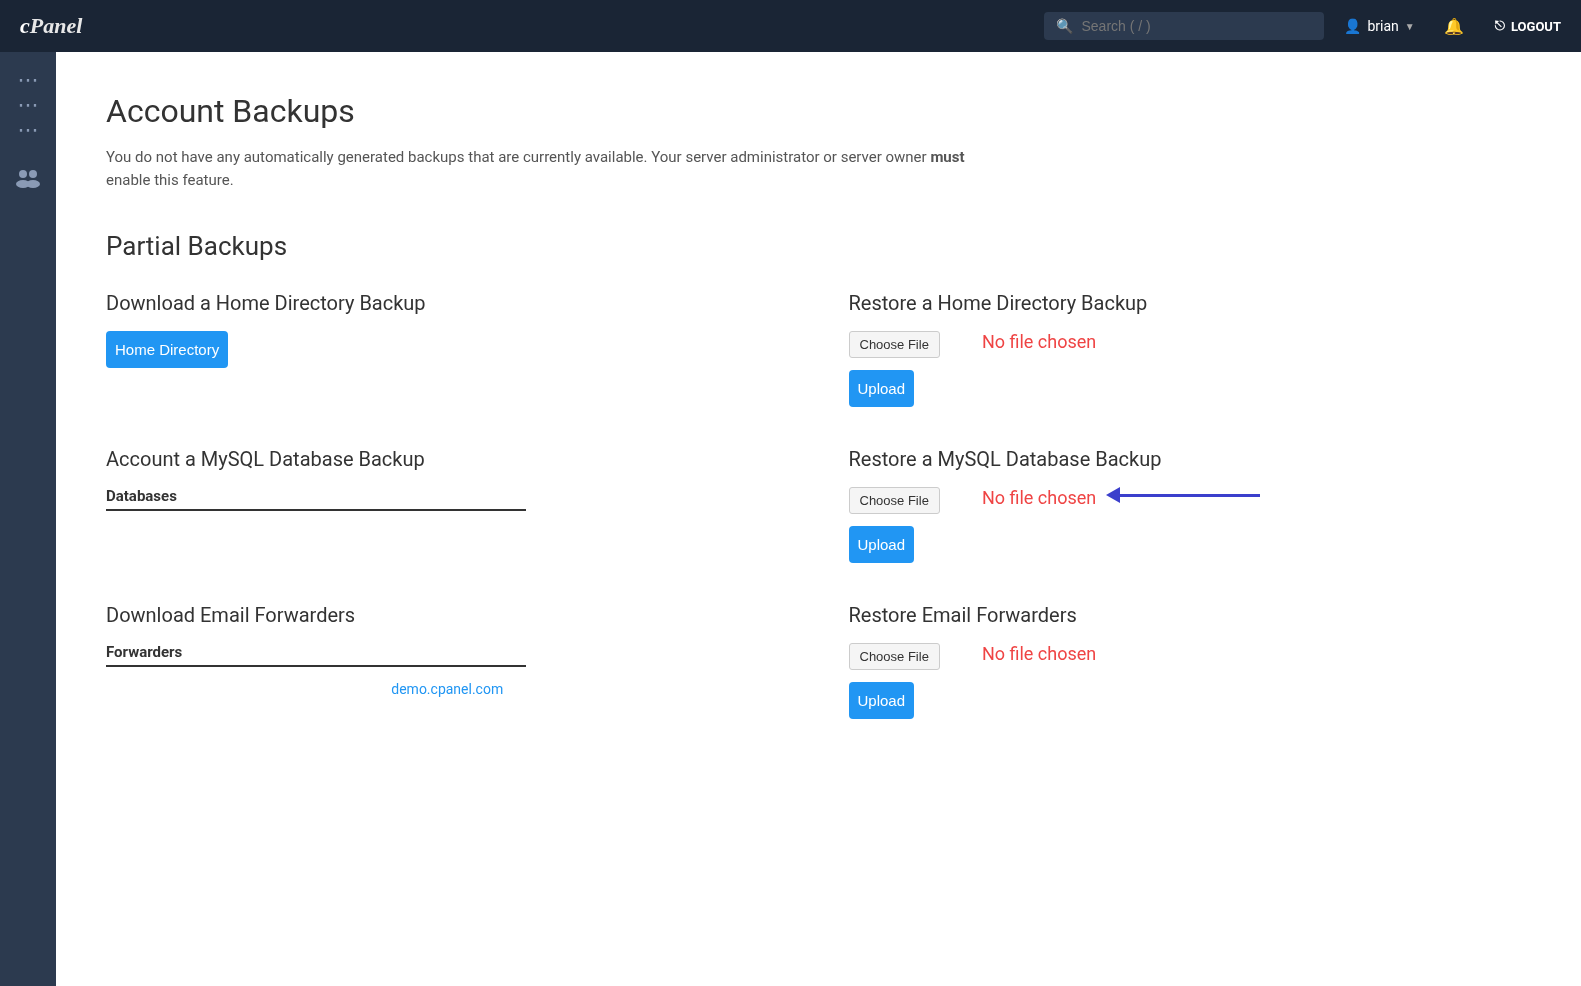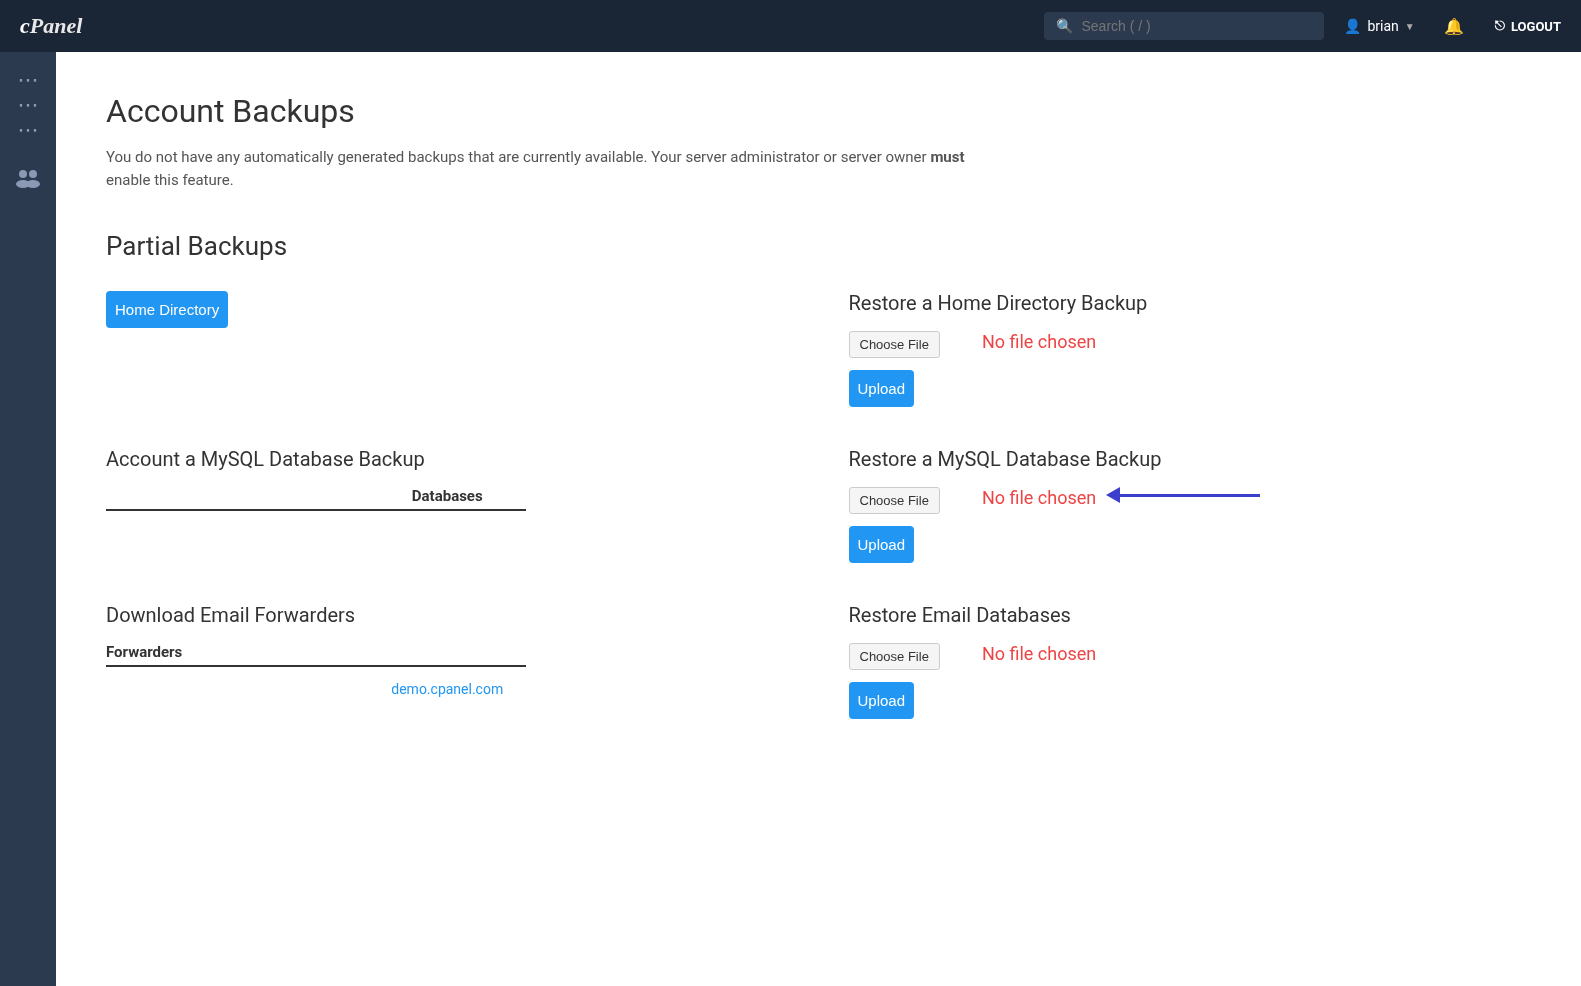--- a/index.html
+++ b/index.html
@@ -162,21 +162,20 @@
       font-size: 18px;
       color: #ef4444;
       margin-left: 32px;
     }
 
     .databases-label {
       font-size: 15px;
       font-weight: bold;
       color: #333;
       margin-bottom: 4px;
-      text-align: center;
     }
 
     .databases-underline {
       border-bottom: 2px solid #333;
       width: 420px;
       margin-bottom: 10px;
     }
 
     .forwarders-label {
       font-size: 15px;
@@ -264,20 +263,21 @@
     <h1 class="page-title">Account Backups</h1>
     <p class="page-desc">
       <span>You do not have any automatically generated backups that are currently available. Your server administrator or server owner </span><strong>must</strong><span> enable this feature.</span>
     </p>
 
     <h2 class="section-title">Partial Backups</h2>
 
     <div class="partial-backups-grid">
 
       <div class="backup-section">
+        <h3 class="backup-section-title">Download a Home Directory Backup</h3>
         <button class="btn-blue">Home Directory</button>
       </div>
 
       <div class="backup-section">
         <h3 class="backup-section-title">Restore a Home Directory Backup</h3>
         <div class="file-input-row">
           <button class="choose-file-btn">Choose File</button>
           <span class="no-file-text">No file chosen</span>
         </div>
         <button class="btn-blue">Upload</button>
@@ -304,21 +304,21 @@
       </div>
 
       <div class="backup-section">
         <h3 class="backup-section-title">Download Email Forwarders</h3>
         <div class="forwarders-label">Forwarders</div>
         <div class="forwarders-underline"></div>
         <a href="#" class="forwarder-link">demo.cpanel.com</a>
       </div>
 
       <div class="backup-section">
-        <h3 class="backup-section-title">Restore Email Databases</h3>
+        <h3 class="backup-section-title">Restore Email Forwarders</h3>
         <div class="file-input-row">
           <button class="choose-file-btn">Choose File</button>
           <span class="no-file-text">No file chosen</span>
         </div>
         <button class="btn-blue">Upload</button>
       </div>
 
     </div>
   </main>
 </div>

